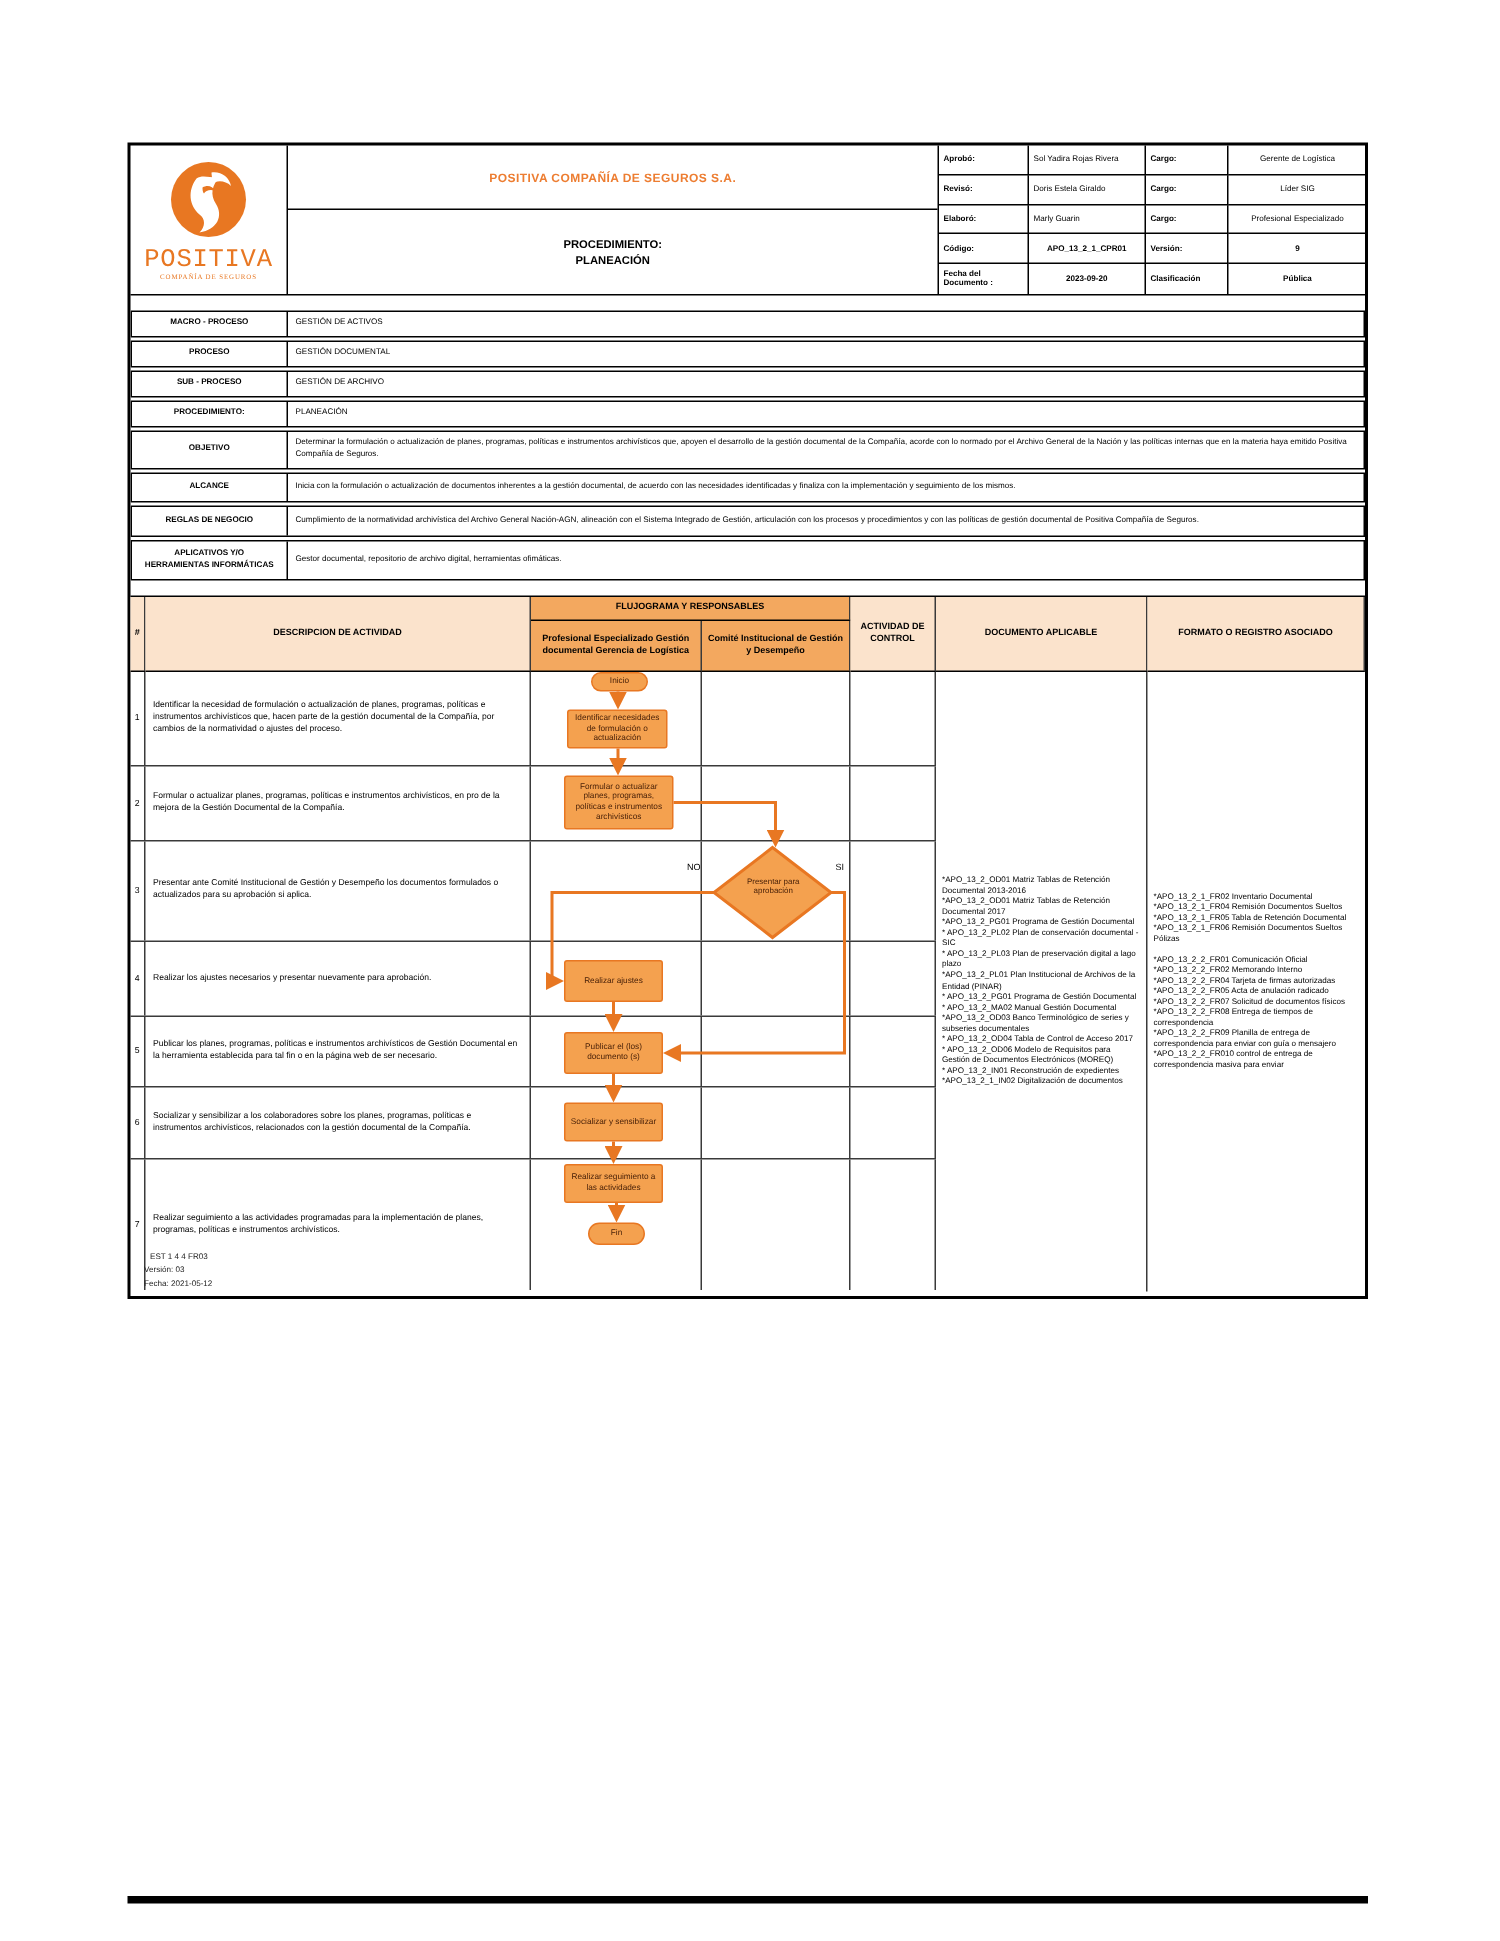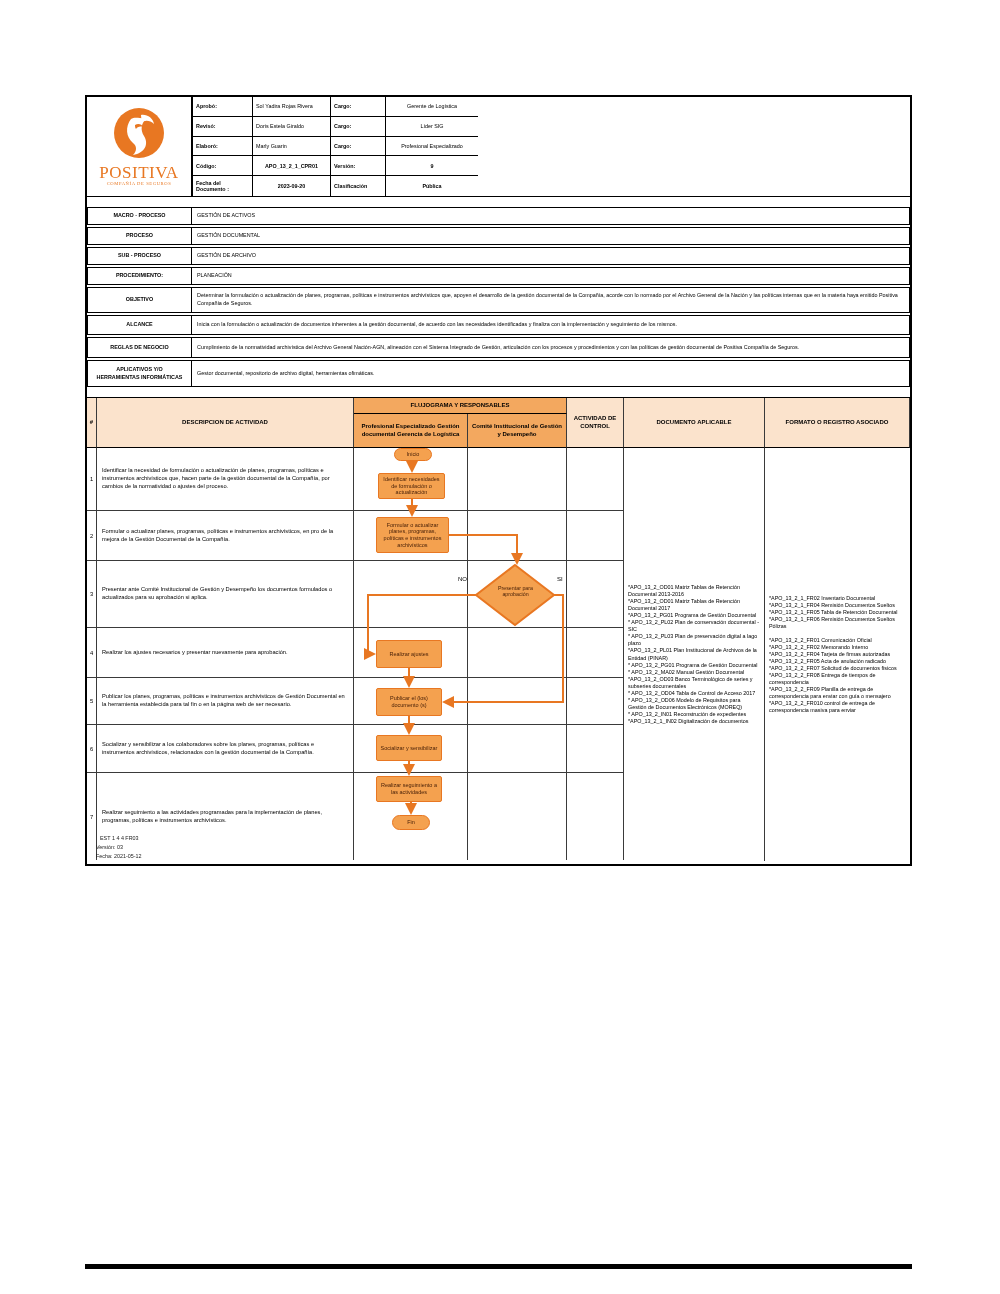--- a/index.html
+++ b/index.html
@@ -7,21 +7,21 @@
   body { font-family:"Liberation Sans", sans-serif; color:#000; }
   .page { position:relative; width:1000px; height:1294px; background:#fff; overflow:hidden; }
 
   
   .frame { position:absolute; left:85px; top:95px; width:827px; height:771px;
            border:2px solid #000; background:#fff; }
 
   
   .hdr { position:absolute; left:0; top:0; width:823px; height:100px; display:flex; border-bottom:1px solid #000; }
   .logo-cell { width:105px; border-right:1px solid #000; display:flex; flex-direction:column; align-items:center; justify-content:center; padding-top:2px; }
-  .logo-brand { font-family:Liberation Serif, serif; color:#E87722; font-size:17px; letter-spacing:.5px; line-height:1; margin-top:1px; }
+  .logo-brand { font-family:Liberation Mono, monospace; color:#E87722; font-size:17px; letter-spacing:.5px; line-height:1; margin-top:1px; }
   .logo-sub { font-family:"Liberation Serif", serif; color:#E87722; font-size:4.6px; letter-spacing:.6px; line-height:1.4; }
   .title-cell { flex:1; display:flex; flex-direction:column; }
   .title-top { height:43px; border-bottom:1px solid #000; display:flex; align-items:center; justify-content:center;
                color:#ED7D31; font-weight:bold; font-size:8px; letter-spacing:.3px; }
   .title-bot { flex:1; display:flex; flex-direction:column; align-items:center; justify-content:center;
                font-weight:bold; font-size:7.5px; line-height:1.5; }
   .info-tbl { width:285px; border-left:1px solid #000; display:grid;
               grid-template-columns:60px 78px 55px 92px; grid-template-rows:repeat(5,1fr); }
   .info-tbl > div { border-bottom:1px solid #000; border-right:1px solid #000; font-size:5.4px;
                     display:flex; align-items:center; padding:1px 3px; line-height:1.2; }
@@ -91,20 +91,27 @@
         <span>
           <svg width="56" height="52" viewBox="0 0 56 52">
             <circle cx="28" cy="26" r="25" fill="#E87722"></circle>
             <path d="M20 12 C14 20 15 30 22 36 C26 39 26 44 22 48 C34 46 38 37 33 29 C29 23 30 16 36 11 C30 12 24 9 20 12 Z" fill="#fff"></path>
             <path d="M30 8 C36 7 42 11 43 17 C39 13 33 13 30 16 C31 13 30 10 30 8 Z" fill="#fff"></path>
             <path d="M24 18 C27 16 31 17 32 20 C29 19 26 20 25 22 C24 21 24 19 24 18 Z" fill="#E87722"></path>
           </svg>
         </span>
         <div class="logo-brand">POSITIVA</div>
         <div class="logo-sub">COMPAÑÍA DE SEGUROS</div>
+      </div>
+      <div class="title-cell">
+        <div class="title-top">POSITIVA COMPAÑÍA DE SEGUROS S.A.</div>
+        <div class="title-bot">
+          <span>PROCEDIMIENTO:</span>
+          <span>PLANEACIÓN</span>
+        </div>
       </div>
       <div class="info-tbl">
         <div class="i-lab">Aprobó:</div>
         <div class="i-val">Sol Yadira Rojas Rivera</div>
         <div class="i-lab">Cargo:</div>
         <div class="i-val i-cen">Gerente de Logística</div>
 
         <div class="i-lab">Revisó:</div>
         <div class="i-val">Doris Estela Giraldo</div>
         <div class="i-lab">Cargo:</div>

